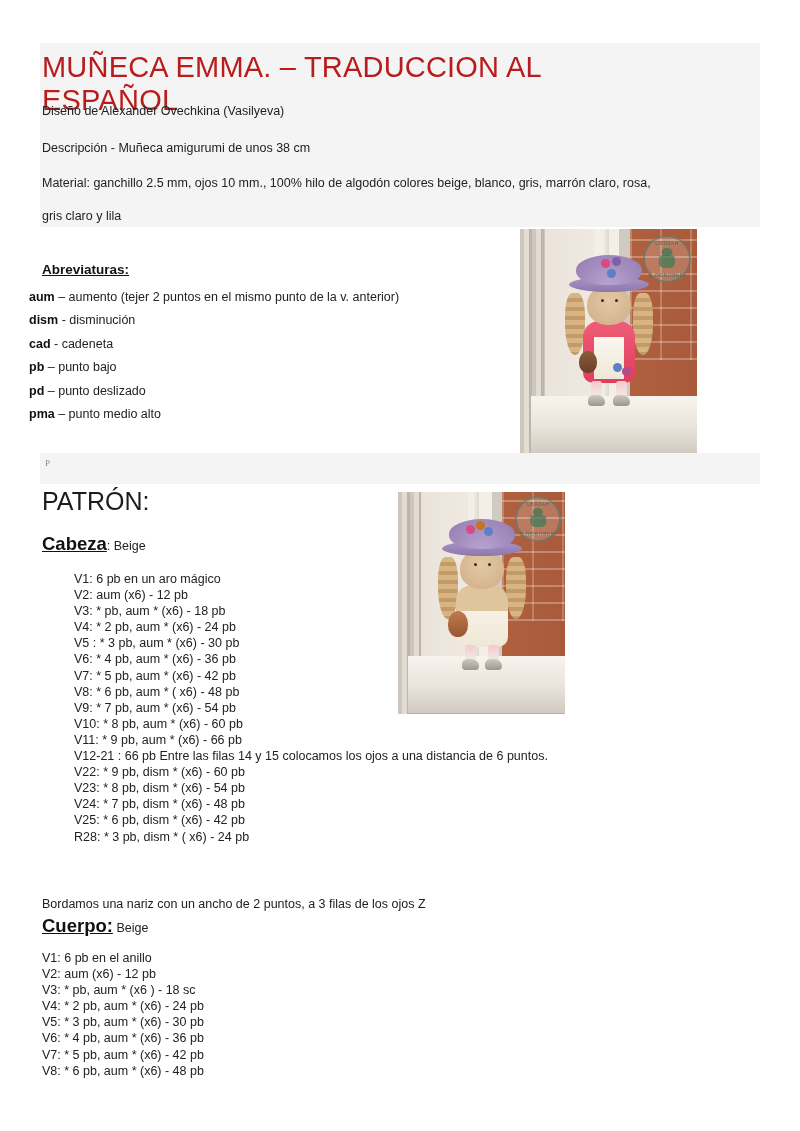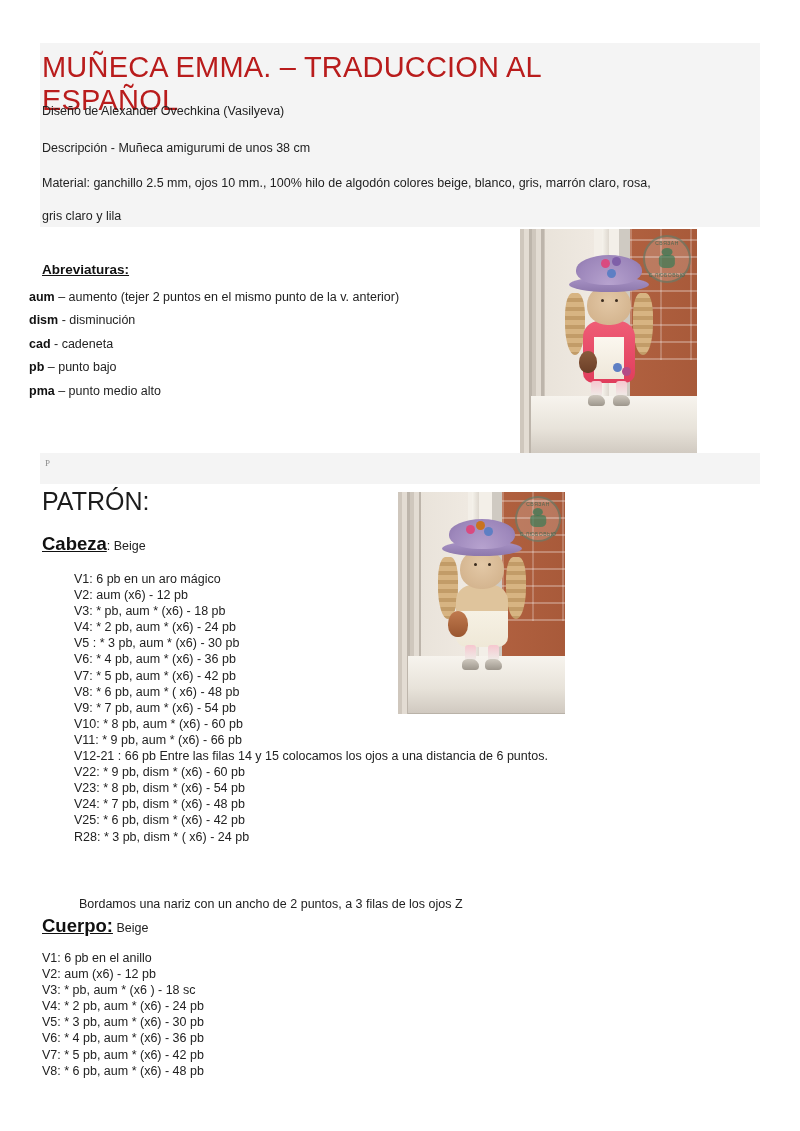--- a/index.html
+++ b/index.html
@@ -145,21 +145,20 @@
   .rows-cuerpo { top: 950px; width: 600px; }
 
   .note-line {
     position: absolute;
     left: 42px;
     top: 896px;
     font-size: 12.5px;
     line-height: 1.3;
     color: #222222;
     white-space: nowrap;
-    margin-left: 37px;
   }
 
   
   .photo {
     position: absolute;
     overflow: hidden;
     background: #d8d2cb;
   }
   .photo-1 { left: 520px; top: 229px; width: 177px; height: 226px; }
   .photo-2 { left: 398px; top: 492px; width: 167px; height: 222px; }
@@ -369,20 +368,21 @@
   <div class="meta-line meta-2">Descripción - Muñeca amigurumi de unos 38 cm</div>
   <div class="meta-line meta-3">Material: ganchillo 2.5 mm, ojos 10 mm., 100% hilo de algodón colores beige, blanco, gris, marrón claro, rosa,</div>
   <div class="meta-line meta-4">gris claro y lila</div>
 
   <div class="abbr-heading">Abreviaturas:</div>
   <ul class="abbr-list" id="abbr-list">
       <li><b>aum</b><span> – aumento (tejer 2 puntos en el mismo punto de la v. anterior)</span></li>
       <li><b>dism</b><span> - disminución</span></li>
       <li><b>cad</b><span> - cadeneta</span></li>
       <li><b>pb</b><span> – punto bajo</span></li>
+      <li><b>pd</b><span> – punto deslizado</span></li>
       <li><b>pma</b><span> – punto medio alto</span></li>
     </ul>
 
   <div class="photo photo-1">
     <div class="sc">
       <div class="sc-inner"></div>
     </div>
     <div class="curtain"></div>
     <div class="frame-v" style="left:82px;"></div>
     <div class="sill"></div>

